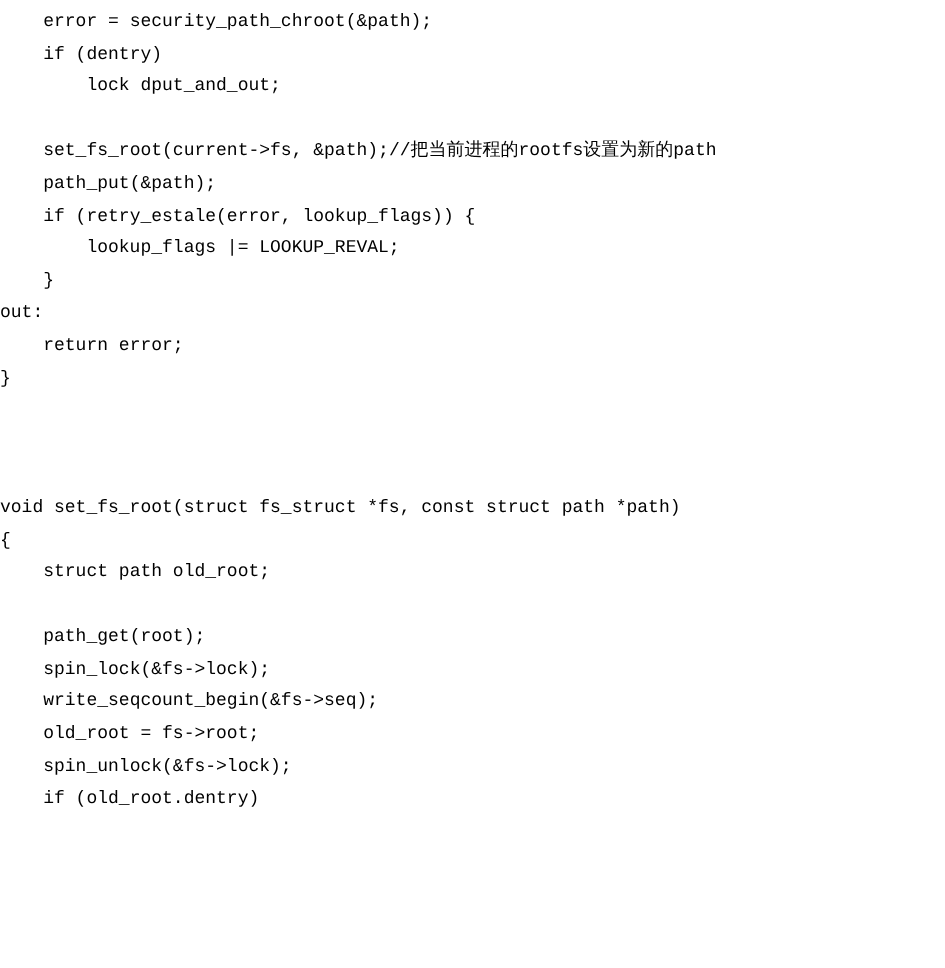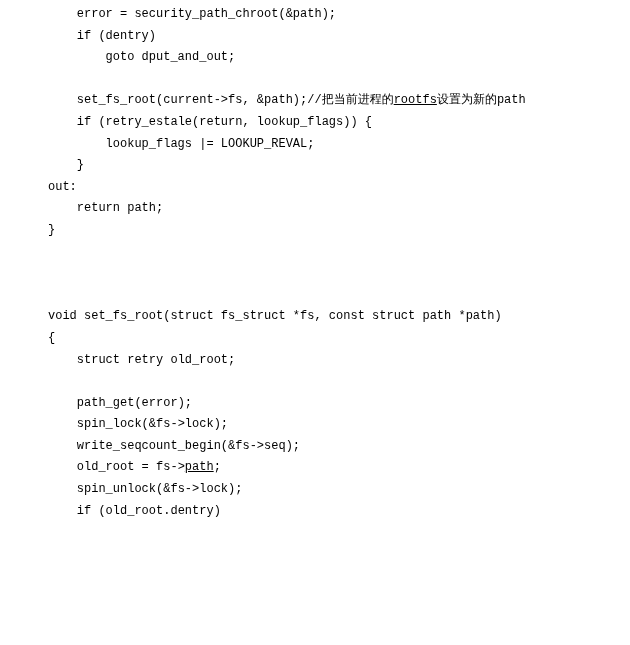--- a/index.html
+++ b/index.html
@@ -7,47 +7,46 @@
       background: #ffffff;
       font-family: "Courier New", Courier, monospace;
       font-size: 12px;
       color: #000;
       line-height: 1.8;
       padding: 4px 0 0 0;
       width: 630px;
     }
     .code-line {
       white-space: pre;
-      padding-left: 48px;
     }
     .underline {
-      text-decoration: underline;
     }
   </style>
 </head>
 <body>
 
 <div id="code-container">
     <div class="code-line">    <span>error = security_path_chroot(&amp;path);</span></div>
     <div class="code-line">    <span>if (dentry)</span></div>
-    <div class="code-line">        <span>goto dput_and_out;</span></div>
+    <div class="code-line">        <span>lock dput_and_out;</span></div>
     <div class="code-line">&nbsp;</div>
     <div class="code-line">    <span>set_fs_root(current-&gt;fs, &amp;path);//把当前进程的</span><span class="underline">rootfs</span><span>设置为新的path</span></div>
-    <div class="code-line">    <span>if (retry_estale(return, lookup_flags)) {</span></div>
+    <div class="code-line">    <span>path_put(&amp;path);</span></div>
+    <div class="code-line">    <span>if (retry_estale(error, lookup_flags)) {</span></div>
     <div class="code-line">        <span>lookup_flags |= LOOKUP_REVAL;</span></div>
     <div class="code-line">    <span>}</span></div>
     <div class="code-line"><span>out:</span></div>
-    <div class="code-line">    <span>return path;</span></div>
+    <div class="code-line">    <span>return error;</span></div>
     <div class="code-line"><span>}</span></div>
     <div class="code-line">&nbsp;</div>
     <div class="code-line">&nbsp;</div>
     <div class="code-line">&nbsp;</div>
     <div class="code-line"><span>void set_fs_root(struct fs_struct *fs, const struct path *path)</span></div>
     <div class="code-line"><span>{</span></div>
-    <div class="code-line">    <span>struct retry old_root;</span></div>
+    <div class="code-line">    <span>struct path old_root;</span></div>
     <div class="code-line">&nbsp;</div>
-    <div class="code-line">    <span>path_get(error);</span></div>
+    <div class="code-line">    <span>path_get(root);</span></div>
     <div class="code-line">    <span>spin_lock(&amp;fs-&gt;lock);</span></div>
     <div class="code-line">    <span>write_seqcount_begin(&amp;fs-&gt;seq);</span></div>
-    <div class="code-line">    <span>old_root = fs-&gt;</span><span class="underline">path</span><span>;</span></div>
+    <div class="code-line">    <span>old_root = fs-&gt;</span><span class="underline">root</span><span>;</span></div>
     <div class="code-line">    <span>spin_unlock(&amp;fs-&gt;lock);</span></div>
     <div class="code-line">    <span>if (old_root.dentry)</span></div>
   </div>
 
 </body></html>

